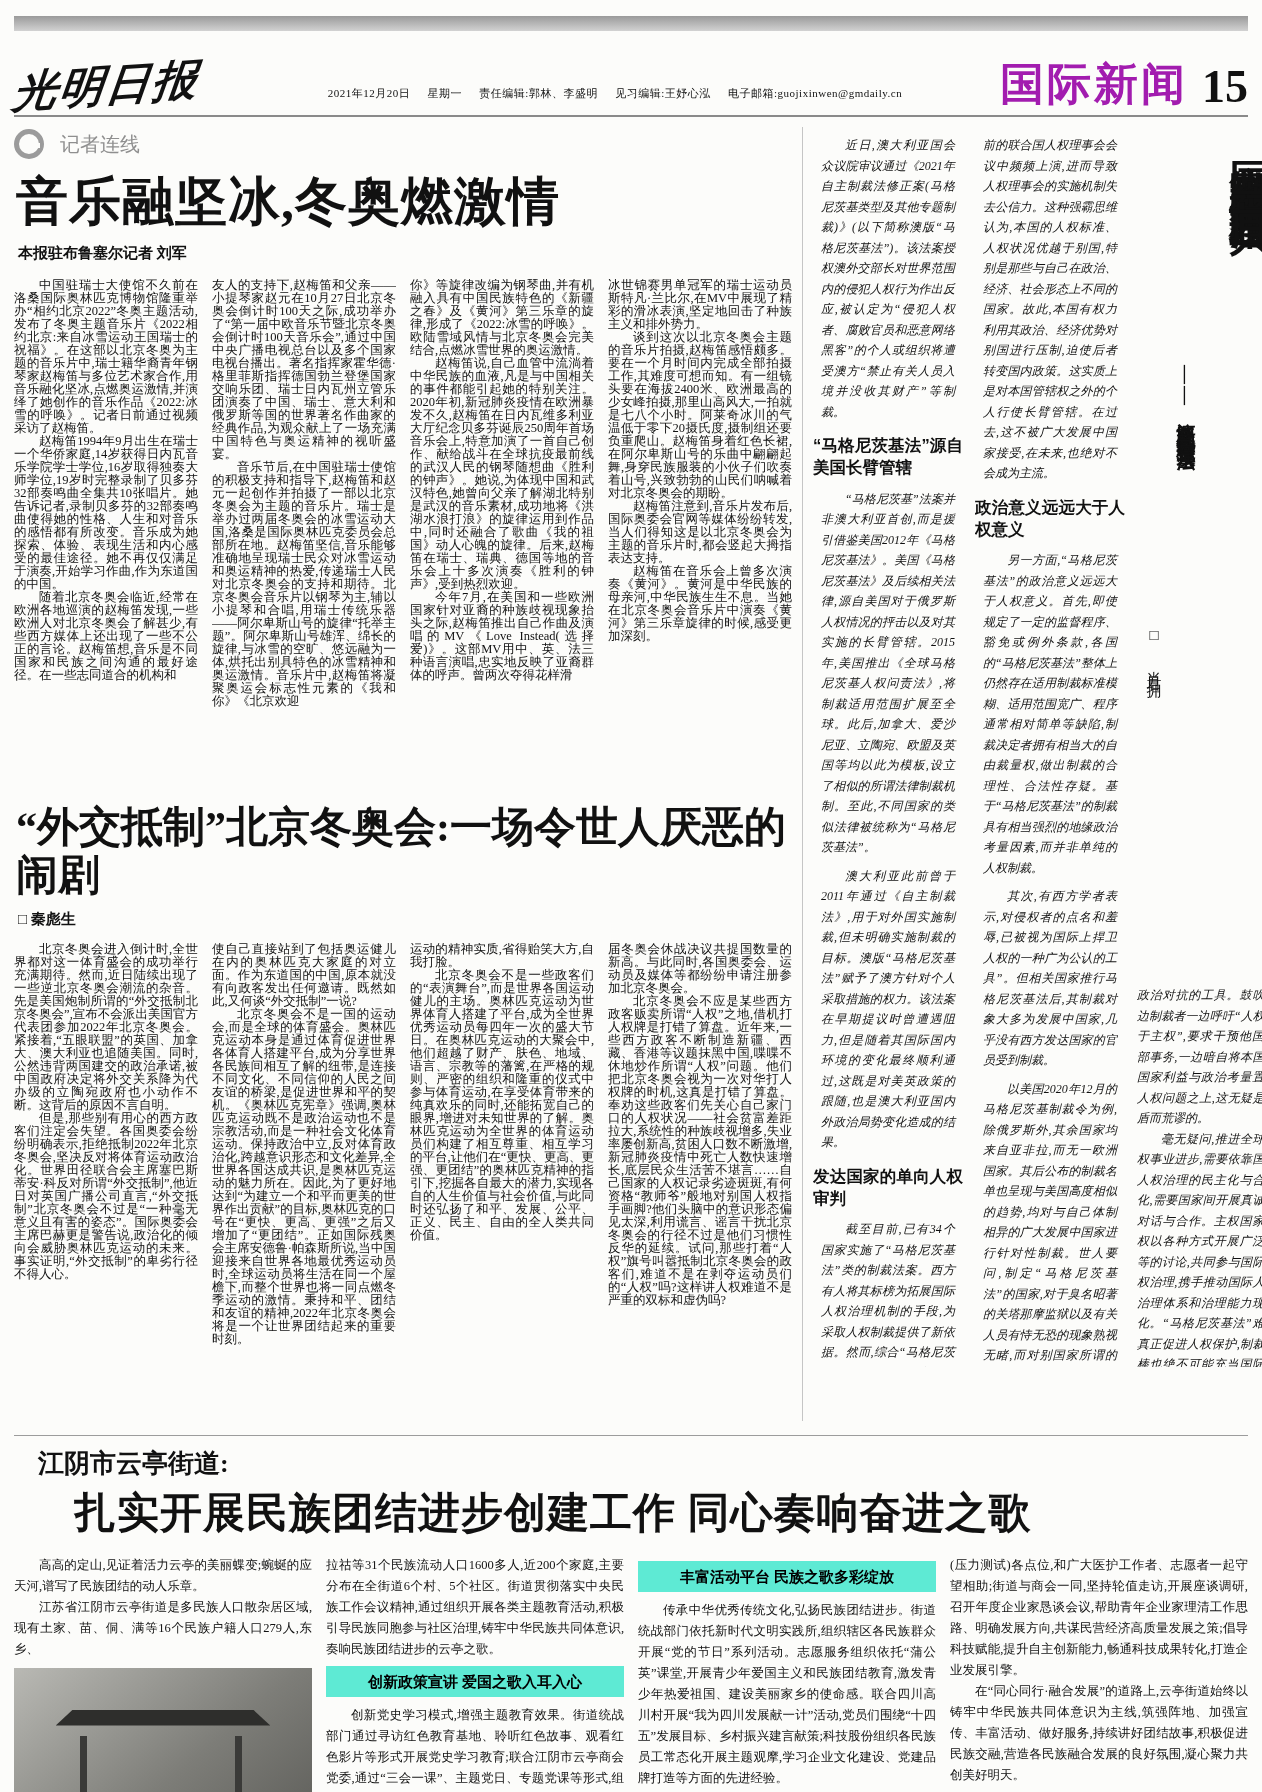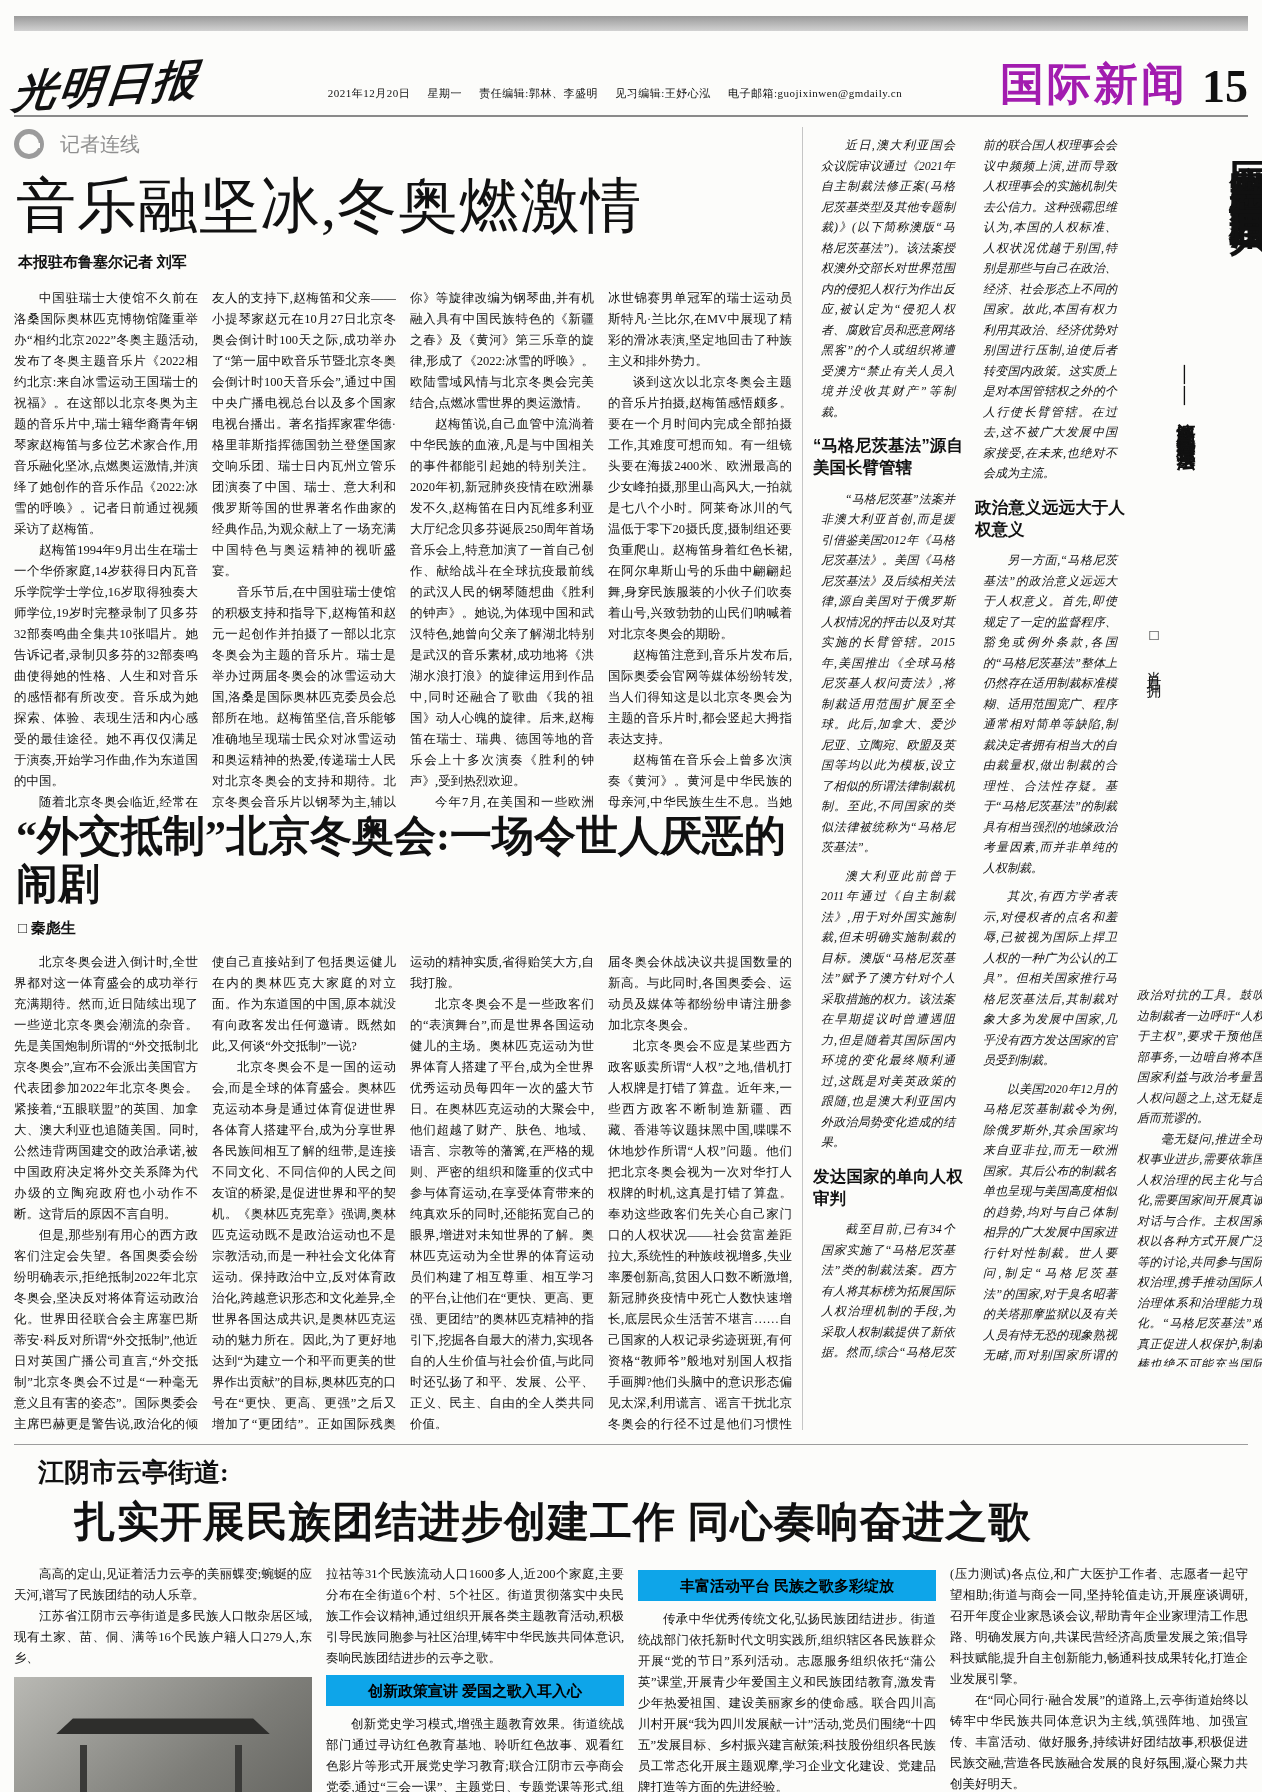--- a/index.html
+++ b/index.html
@@ -18,24 +18,24 @@
   .headrule{border-top:2px solid #8a8a8a;margin:8px 0 10px 0;}
   
   .content{display:flex;}
   .left-zone{width:778px;flex:none;}
   .right-zone{flex:1;border-left:1px solid #c5c5c5;margin-left:10px;padding-left:10px;}
   
   .kicker{display:flex;align-items:center;gap:16px;color:#8f8f8f;font-weight:normal;font-size:20px;margin:2px 0 14px 0;text-align:center;}
   .gicon{width:30px;height:30px;border:5px solid #9b9b9b;border-radius:50%;position:relative;box-sizing:border-box;}
   .gicon::after{content:"";position:absolute;right:-1px;top:9px;width:12px;height:5px;background:#fcfcfa;}
   .gicon::before{content:"";position:absolute;right:2px;top:9px;width:8px;height:4px;background:#9b9b9b;}
-  .headlineA{font-size:60px;font-weight:normal;letter-spacing:1px;margin:0 0 14px 2px;line-height:1.1;}
+  .headlineA{font-size:52px;font-weight:bold;letter-spacing:1px;margin:0 0 14px 2px;line-height:1.1;}
   .byline{font-size:15px;font-weight:bold;margin:0 0 16px 4px;}
   .cols{display:flex;gap:14px;}
-  .col{flex:1;overflow:hidden;font-size:12.5px;line-height:21px;text-align:justify;}
+  .col{flex:1;overflow:hidden;font-size:12.5px;line-height:13px;text-align:justify;}
   .col p{margin:0;text-indent:2em;}
   .col p.cont{text-indent:0;}
   .colsA .col{height:524px;}
   
   .articleB{}
   .headlineB{font-size:42px;font-weight:bold;margin:0 0 10px 2px;letter-spacing:0;line-height:1.15;}
   .authorB{font-size:15px;font-weight:bold;margin:0 0 14px 4px;}
   .colsB .col{height:478px;}
   
   .comm{display:flex;gap:12px;height:1240px;}
@@ -55,21 +55,21 @@
   .commcol3 p.cont{text-indent:0;}
   
   .adrule{border-top:1.5px solid #9c9c9c;margin:14px 0 10px 0;}
   .ad{position:relative;}
   .ad-kicker{font-size:26px;font-weight:bold;margin:6px 0 4px 24px;}
   .ad-headline{font-size:42px;font-weight:bold;margin:2px 0 14px 60px;letter-spacing:1px;}
   .ad-body{display:flex;gap:14px;}
   .adcol{flex:1;overflow:hidden;font-size:12.5px;line-height:21px;text-align:justify;}
   .adcol p{margin:0;text-indent:2em;}
   .adcol p.cont{text-indent:0;}
-  .ad-sub{background:#0ea5e9;color:#000;font-family:"Liberation Sans",sans-serif;font-weight:bold;
+  .ad-sub{background:#5eead4;color:#000;font-family:"Liberation Sans",sans-serif;font-weight:bold;
           font-size:15px;text-align:center;padding:5px 0;margin:6px 0 8px 0;}
   .photo{background:linear-gradient(140deg,#b9b9b4,#7d7d78 55%,#595955);position:relative;overflow:hidden;}
   .photo-left{height:190px;margin-top:8px;}
   .photo .roof{position:absolute;left:14%;top:22%;width:72%;height:16px;background:#2e2e2c;
                clip-path:polygon(0 100%,8% 0,92% 0,100% 100%);}
   .photo .pillar{position:absolute;top:36%;width:7px;height:44%;background:#3a3a38;}
 </style>
 </head>
 <body>
 

